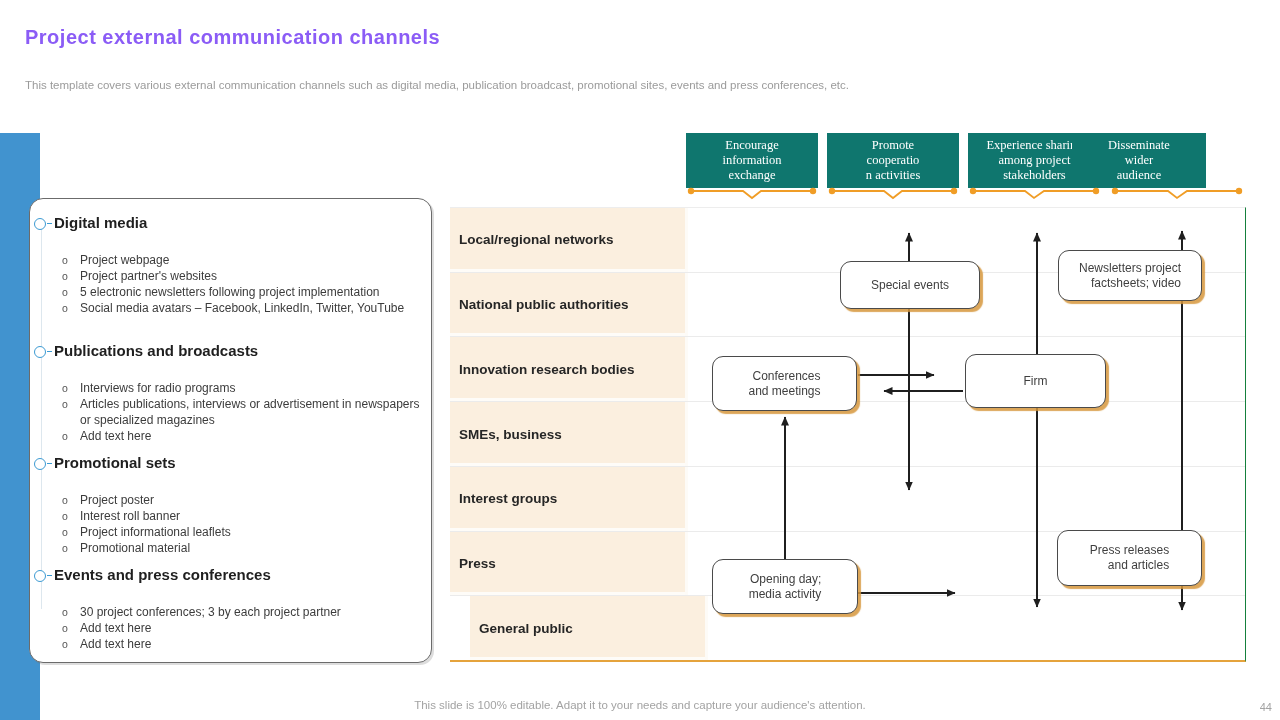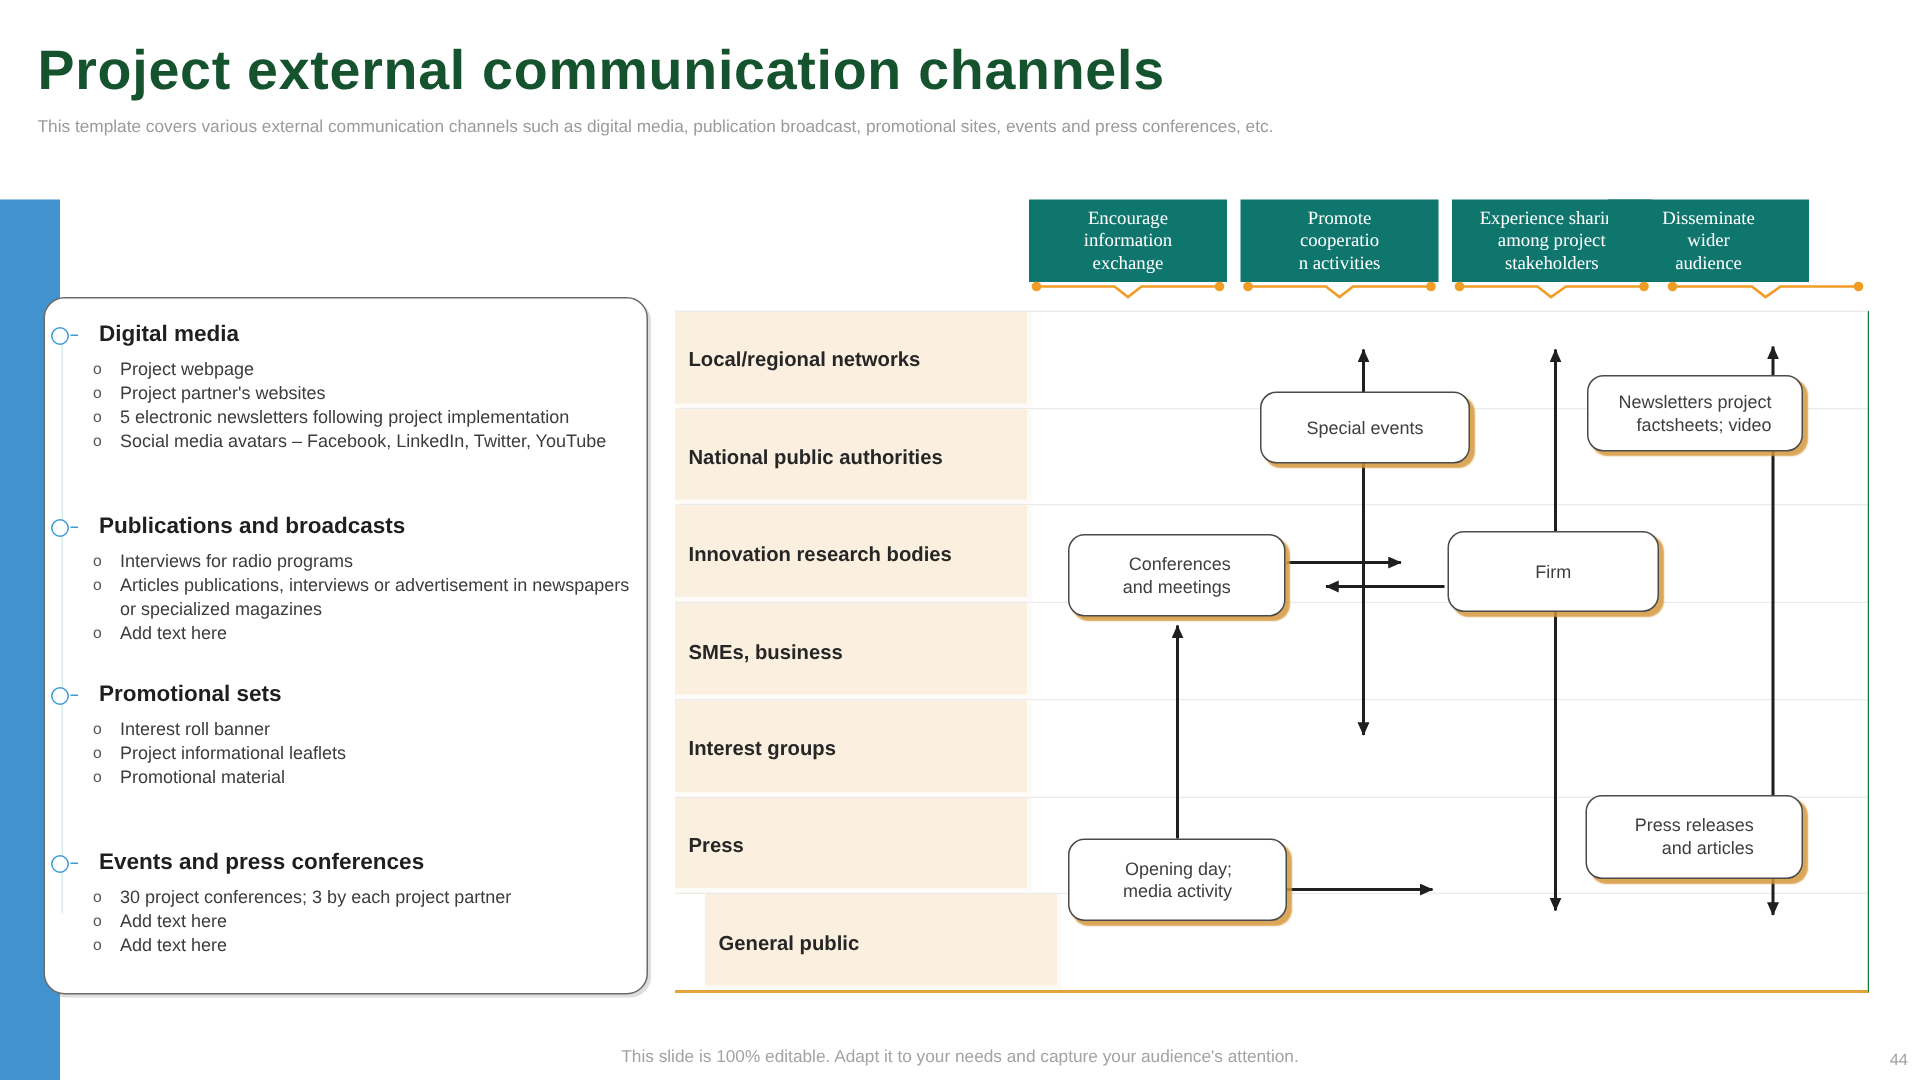--- a/index.html
+++ b/index.html
@@ -4,21 +4,21 @@
 <style>
   html,body{margin:0;padding:0;}
   body{
     width:1280px;height:720px;position:relative;overflow:hidden;
     background:#ffffff;font-family:"Liberation Sans", sans-serif;
     -webkit-font-smoothing:antialiased;
   }
   
   .slide-title{
     position:absolute;left:25px;top:26px;width:1000px;
-    font-size:37px;font-weight:bold;color:#14532d;letter-spacing:.5px;
+    font-size:20px;font-weight:bold;color:#8b5cf6;letter-spacing:.5px;
   }
   .slide-subtitle{
     position:absolute;left:25px;top:79px;width:1100px;
     font-size:11.5px;color:#9b9b9b;
   }
   
   .blue-bar{
     position:absolute;left:0;top:133px;width:40px;height:587px;
     background:#4193CF;
   }
@@ -27,31 +27,31 @@
     position:absolute;left:29px;top:198px;width:403px;height:465px;
     background:#ffffff;border:1.4px solid #6b6b6b;border-radius:14px;
     box-shadow:2px 2px 0 rgba(120,120,120,.25);
     box-sizing:border-box;
   }
   .panel-spine{
     position:absolute;left:11px;top:28px;height:382px;width:0;
     border-left:1px solid #dde7ee;
   }
   .panel-section{position:absolute;left:0;width:100%;}
-  .sec-head{position:relative;padding-left:36px;}
+  .sec-head{position:relative;padding-left:24px;}
   .sec-icon{
     position:absolute;left:4px;top:4px;width:10px;height:10px;
     border:1.6px solid #3D9BD3;border-radius:50%;background:#fff;
   }
   .sec-icon::after{
     content:"";position:absolute;left:12px;top:4px;width:5px;height:0;
     border-top:1.6px solid #3D9BD3;
   }
   .sec-title{font-size:15px;font-weight:bold;color:#1f1f1f;margin:0;}
-  .sec-list{list-style:none;margin:7px 0 0 0;padding:0 10px 0 0;}
+  .sec-list{list-style:none;margin:21px 0 0 0;padding:0 10px 0 0;}
   .sec-list li{
     position:relative;padding-left:50px;font-size:12px;color:#3c3c3c;
     line-height:16px;margin-bottom:0;
   }
   .sec-list li::before{
     content:"o";position:absolute;left:32px;top:0;
     font-size:10.5px;color:#555;
   }
   
   .col-header{
@@ -132,20 +132,21 @@
       <li>Add text here</li>
     </ul>
   </div>
 
   <div class="panel-section" style="top:255px">
     <div class="sec-head">
       <span class="sec-icon"></span>
       <h3 class="sec-title">Promotional sets</h3>
     </div>
     <ul class="sec-list">
+      <li>Project poster</li>
       <li>Interest roll banner</li>
       <li>Project informational leaflets</li>
       <li>Promotional material</li>
     </ul>
   </div>
 
   <div class="panel-section" style="top:367px">
     <div class="sec-head">
       <span class="sec-icon"></span>
       <h3 class="sec-title">Events and press conferences</h3>

